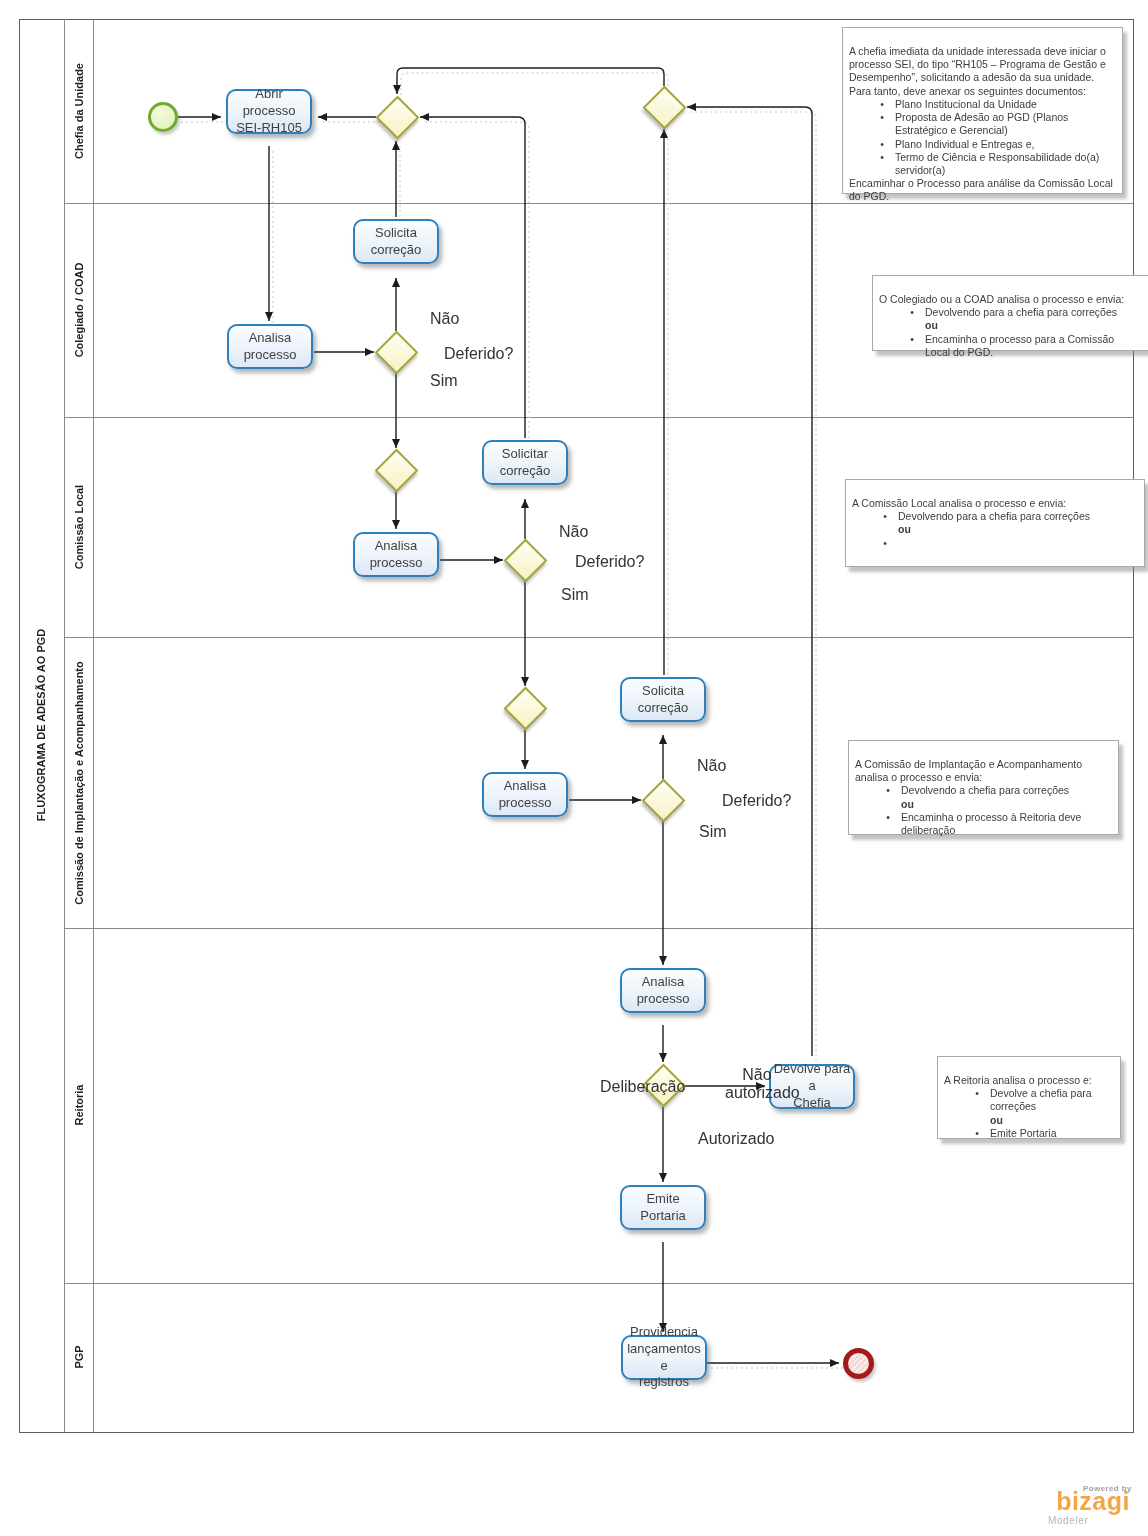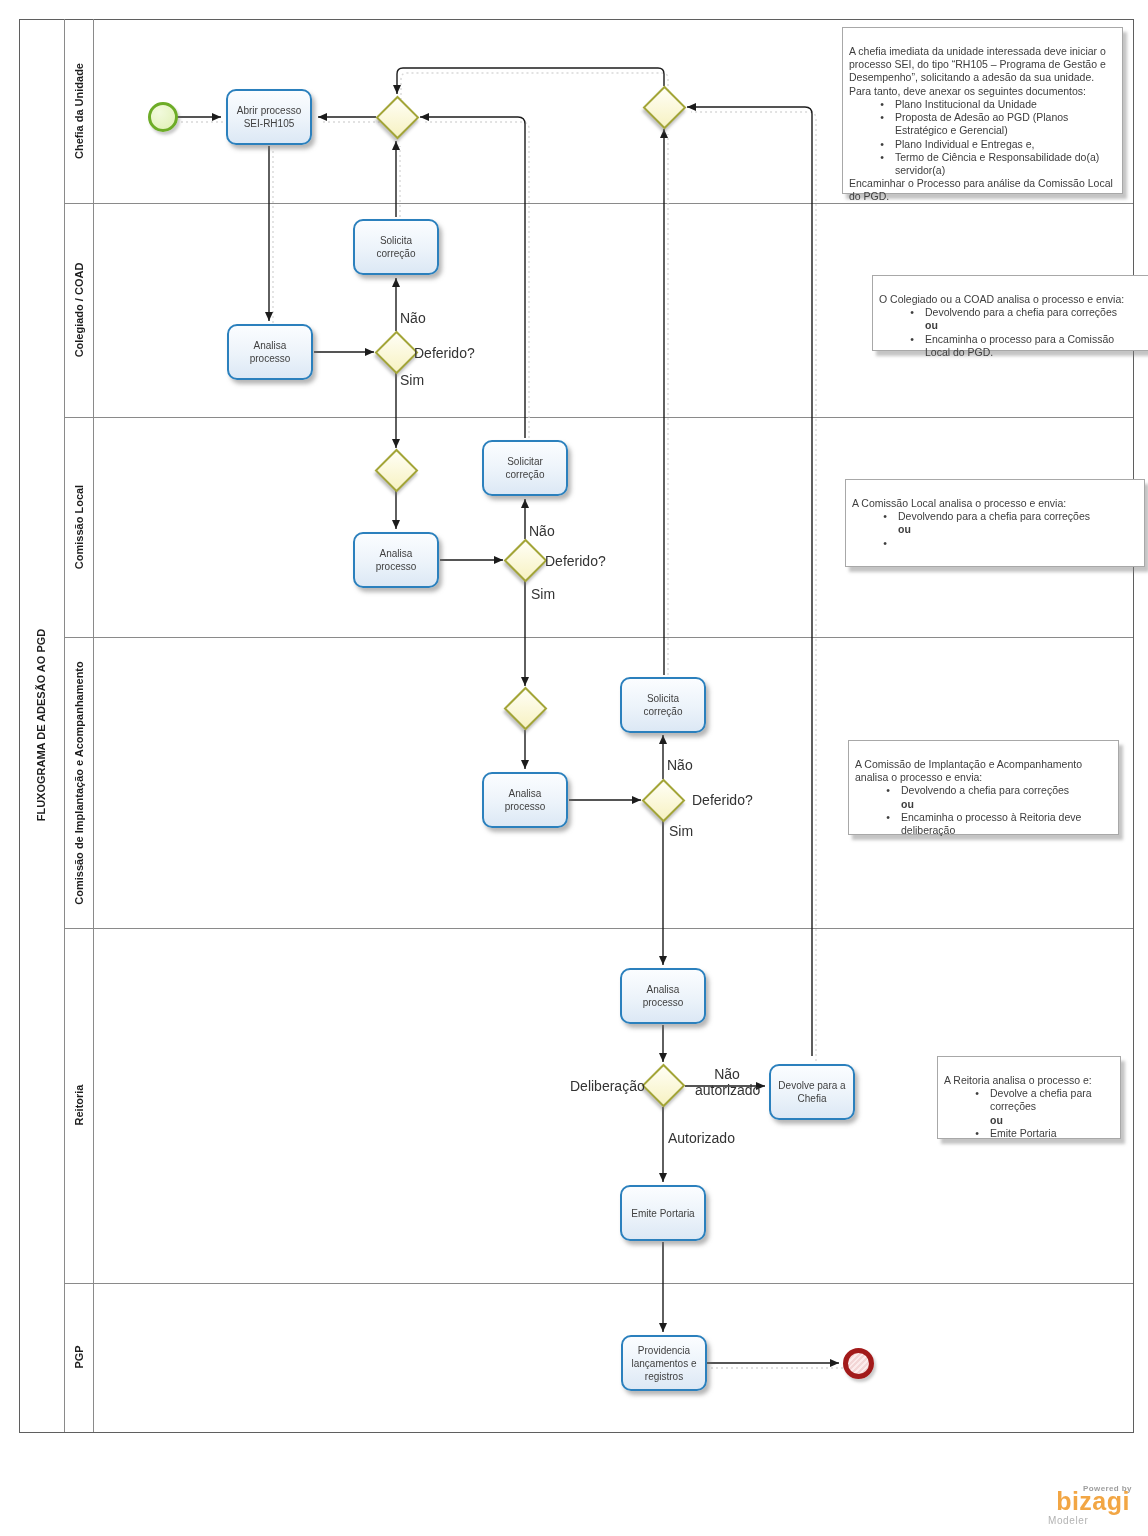--- a/index.html
+++ b/index.html
@@ -4,39 +4,39 @@
 <style>
   html,body{margin:0;padding:0;background:#ffffff;font-family:"Liberation Sans",sans-serif;}
   #canvas{position:relative;width:1148px;height:1536px;background:#fff;overflow:hidden;}
 
   .pool{position:absolute;left:19px;top:19px;width:1113px;height:1412px;border:1px solid #5f5f5f;}
   .vline{position:absolute;width:1px;background:#8a8a8a;}
   .hline{position:absolute;height:1px;background:#8a8a8a;}
   .vtext{position:absolute;transform:translate(-50%,-50%) rotate(-90deg);transform-origin:center;
          white-space:nowrap;font-weight:bold;font-size:11px;color:#1d1d1d;}
 
-  .task{position:absolute;width:86px;height:56px;border:2px solid #2b80bd;border-radius:10px;
+  .task{position:absolute;width:86px;height:45px;border:2px solid #2b80bd;border-radius:10px;
         background:linear-gradient(180deg,#fbfdff 0%,#ecf3fa 55%,#dce8f5 100%);
         box-shadow:3px 4px 4px rgba(110,110,110,.5);
         display:flex;align-items:center;justify-content:center;text-align:center;
-        font-size:10px;color:#3f3f3f;box-sizing:border-box;}
+        font-size:13px;color:#3f3f3f;box-sizing:border-box;}
   .tlabel{white-space:pre-line;line-height:1.3;}
 
   .gw{position:absolute;width:27px;height:27px;transform:rotate(45deg);
       border:2px solid #a3a537;background:linear-gradient(135deg,#fffef5,#f7f2c3);
       box-shadow:2px 3px 3px rgba(120,120,120,.45);box-sizing:content-box;}
 
   .ev-start{position:absolute;width:24px;height:24px;border-radius:50%;border:3px solid #6dac27;
             background:radial-gradient(circle at 35% 30%,#f2fadd,#dff0b4);
             box-shadow:2px 3px 3px rgba(120,120,120,.4);}
   .ev-end{position:absolute;width:21px;height:21px;border-radius:50%;border:5px solid #a21a1a;
           background:repeating-linear-gradient(135deg,#f3d6d6 0 2px,#fcecec 2px 4px);
           box-shadow:2px 3px 3px rgba(120,120,120,.4);}
 
-  .elabel{position:absolute;font-size:14px;color:#333;white-space:pre-line;line-height:1.15;}
+  .elabel{position:absolute;font-size:16px;color:#333;white-space:pre-line;line-height:1.15;margin-left:30px;}
 
   .note{position:absolute;background:#fff;border:1px solid #a8a8a8;
         box-shadow:4px 5px 3px rgba(125,125,125,.45);
         padding:17px 6px;font-size:10.5px;color:#3d3d3d;line-height:1.26;box-sizing:border-box;}
   .pre{white-space:pre-line;}
   .brow{display:flex;padding-left:20px;}
   .brow .dot{flex:none;width:26px;text-align:center;}
   .ou{margin-left:46px;font-weight:bold;}
 
   svg.conns{position:absolute;left:0;top:0;pointer-events:none;}

